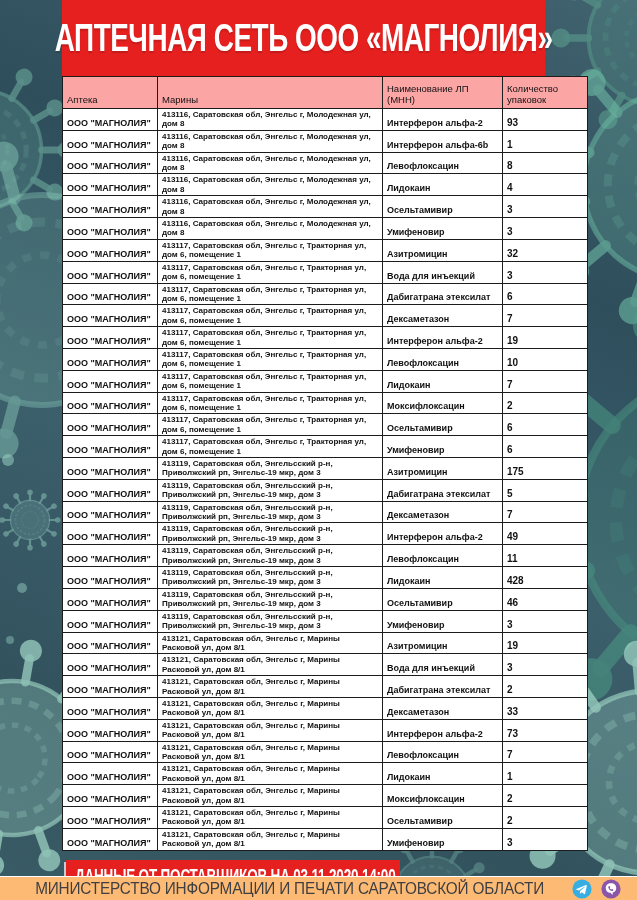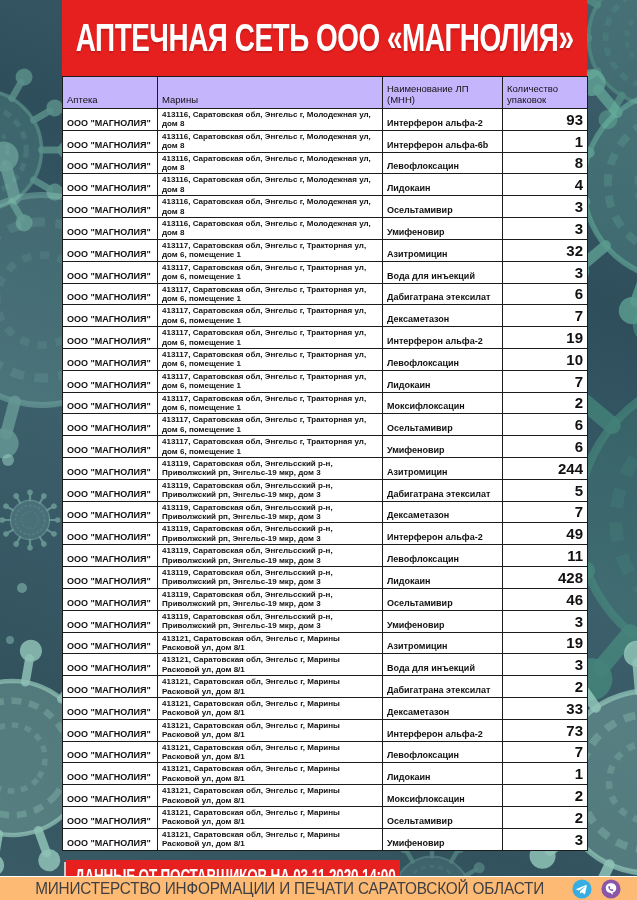--- a/index.html
+++ b/index.html
@@ -12,50 +12,50 @@
   html,body{width:637px;height:900px;overflow:hidden}
   body{
     position:relative;
     font-family:"Liberation Sans", sans-serif;
     background:linear-gradient(200deg,#41626f 0%,#2e4e5c 28%,#3c5f6c 55%,#32535e 80%,#3a5c66 100%);
   }
   
   .bg-svg{position:absolute;left:0;top:0;width:637px;height:900px;z-index:0}
   
   .banner-top{
-    position:absolute;left:62px;top:0;width:525px;height:76px;
+    position:absolute;left:62px;top:0;width:483px;height:76px;
     background:var(--red);
     display:flex;align-items:center;justify-content:center;
     z-index:2;
   }
   .banner-top .txt{
     color:#fff;font-weight:bold;font-size:30px;white-space:nowrap;
     transform:scale(0.93,1.32);transform-origin:center;
     letter-spacing:-0.5px;
     text-shadow:0 1px 1px rgba(0,0,0,0.15);
   }
   
   .table-wrap{position:absolute;left:62px;top:76px;width:525px;z-index:2}
   table{
     border-collapse:collapse;table-layout:fixed;width:525px;
     background:#fff;border:1px solid #1c1c1c;
   }
   col.c1{width:95px}col.c2{width:225px}col.c3{width:120px}col.c4{width:85px}
   th,td{border:1px solid #1c1c1c;overflow:hidden}
   thead th{
-    background:#c4b5fd;height:32px;vertical-align:bottom;
+    background:#fca5a5;height:32px;vertical-align:bottom;
     font-size:9.5px;font-weight:normal;color:#111;
     padding:2px 4px 3px 4px;text-align:left;line-height:10.5px;
   }
   thead th.num{text-align:left}
   td{height:20.6px;padding:1px 4px;color:#111}
   td.c-pharm{font-size:9px;font-weight:bold;vertical-align:bottom;padding-bottom:2px;white-space:nowrap}
   td.c-addr{font-size:8px;font-weight:bold;line-height:9.4px;vertical-align:middle}
   td.c-drug{font-size:9px;font-weight:bold;vertical-align:bottom;padding-bottom:2px;white-space:nowrap}
-  td.c-qty{font-size:15px;font-weight:bold;vertical-align:bottom;text-align:right;padding-bottom:2px}
+  td.c-qty{font-size:10px;font-weight:bold;vertical-align:bottom;text-align:left;padding-bottom:2px}
   
   .banner-bottom{
     position:absolute;left:66px;top:848px;width:334px;height:30px;
     background:var(--red);display:flex;align-items:center;
     box-shadow:-2px 2px 0 rgba(255,255,255,0.7);
     z-index:3;
     margin-top:12px;
   }
   .banner-bottom .txt{
     color:#fff;font-weight:bold;font-size:15px;white-space:nowrap;
@@ -246,21 +246,21 @@
     <td class="c-pharm">ООО "МАГНОЛИЯ"</td>
     <td class="c-addr">413117, Саратовская обл, Энгельс г, Тракторная ул, дом 6, помещение 1</td>
     <td class="c-drug">Умифеновир</td>
     <td class="c-qty">6</td>
   </tr>
 
   <tr>
     <td class="c-pharm">ООО "МАГНОЛИЯ"</td>
     <td class="c-addr">413119, Саратовская обл, Энгельсский р-н, Приволжский рп, Энгельс-19 мкр, дом 3</td>
     <td class="c-drug">Азитромицин</td>
-    <td class="c-qty">244</td>
+    <td class="c-qty">175</td>
   </tr>
 
   <tr>
     <td class="c-pharm">ООО "МАГНОЛИЯ"</td>
     <td class="c-addr">413119, Саратовская обл, Энгельсский р-н, Приволжский рп, Энгельс-19 мкр, дом 3</td>
     <td class="c-drug">Дабигатрана этексилат</td>
     <td class="c-qty">5</td>
   </tr>
 
   <tr>

